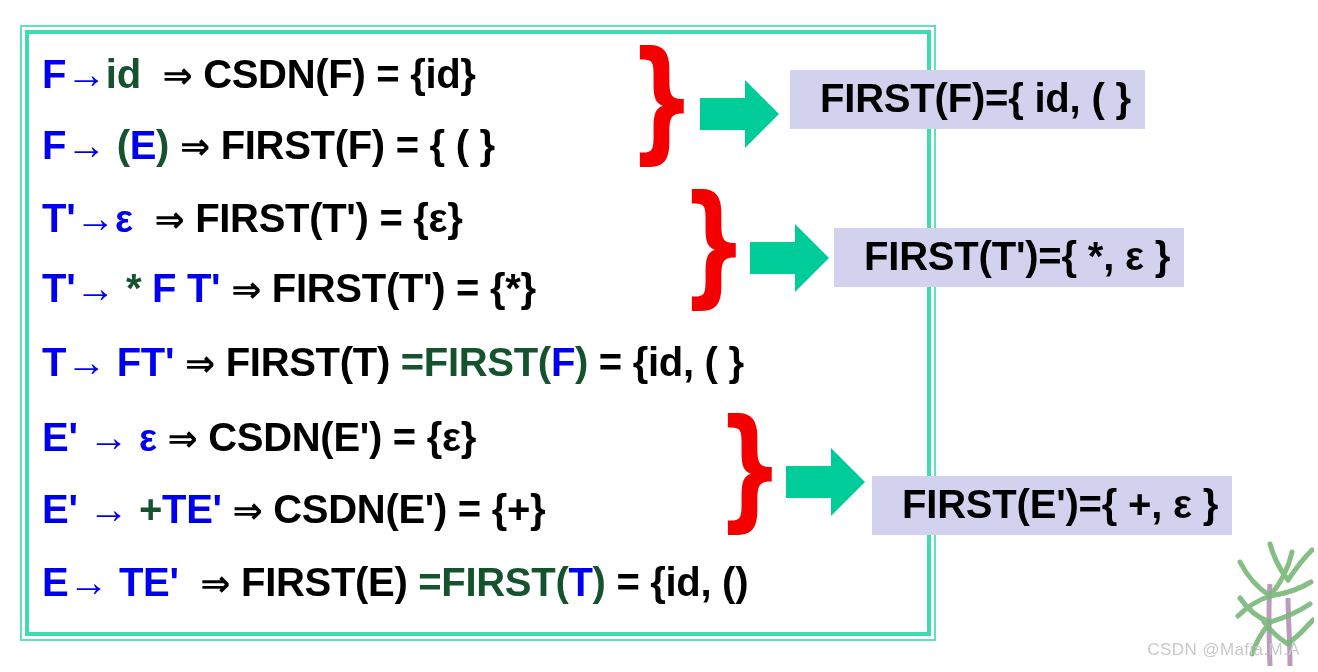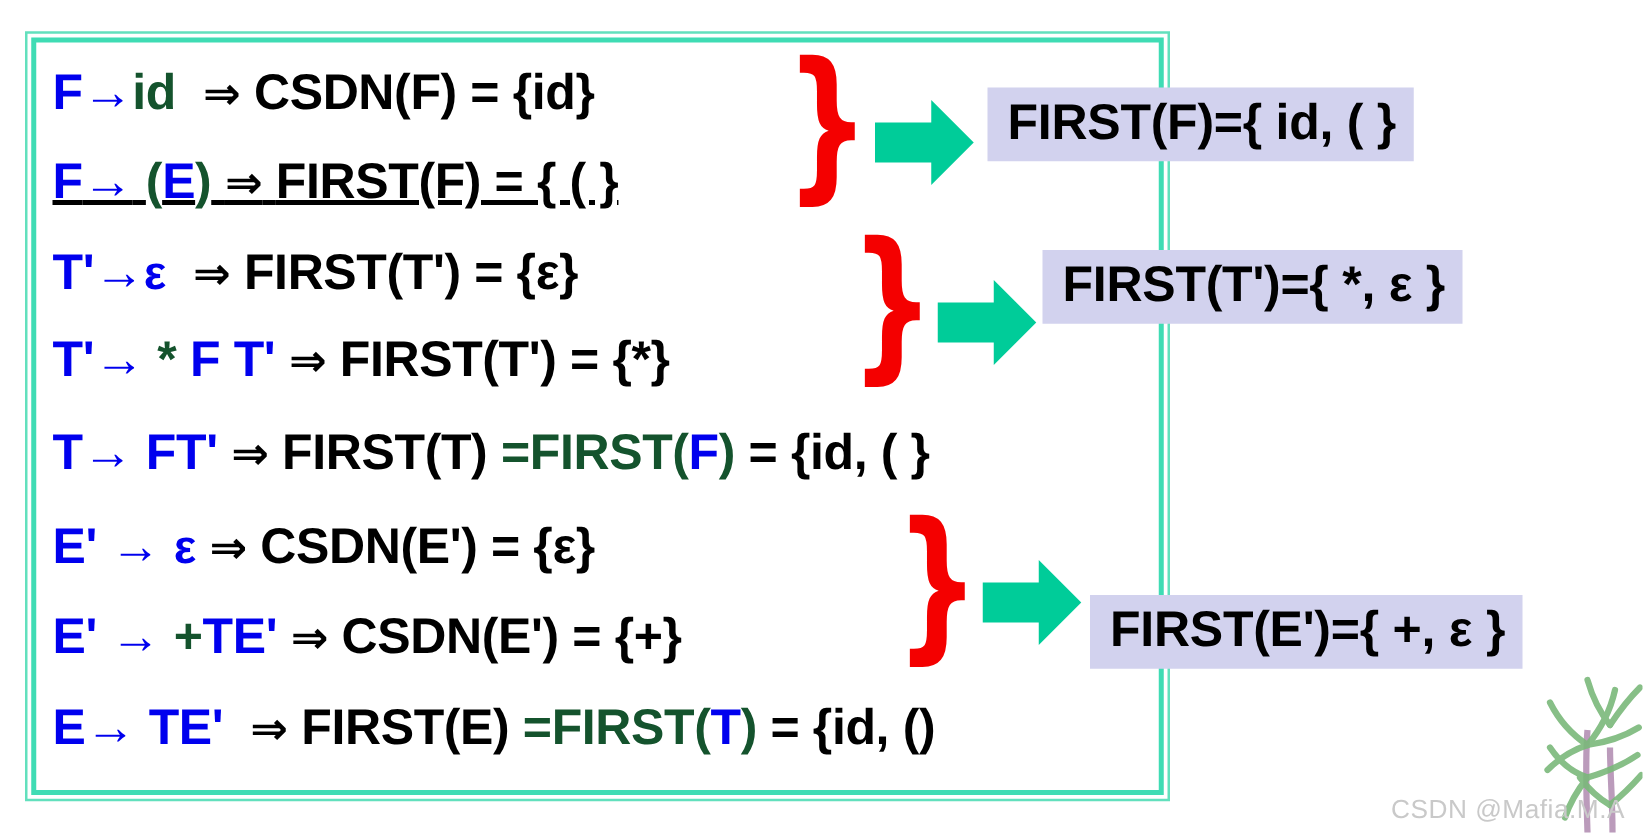--- a/index.html
+++ b/index.html
@@ -50,44 +50,44 @@
   
   .garrow{position:absolute;}
 
   
   .resbox{
     position:absolute;
     background:#d2d2ee;
     color:#000000;
     font-size:40px;font-weight:bold;
     white-space:nowrap;
-    padding:6px 14px 8px 16px;
+    padding:6px 14px 8px 30px;
     box-sizing:border-box;
     letter-spacing:-0.2px;
   }
 
   
   #watermark{
     position:absolute;right:18px;bottom:12px;
-    color:#c9c9c9;font-size:21px;font-weight:normal;
+    color:#c9c9c9;font-size:17px;font-weight:normal;
     letter-spacing:0.4px;white-space:nowrap;
   }
   #plant{position:absolute;right:4px;bottom:4px;width:96px;height:132px;}
 </style>
 </head>
 <body>
 
 <div id="frame-outer"></div>
 <div id="frame-inner"></div>
 
 <div class="row" style="top:52px;">
   <span class="blue">F</span><span class="blue arw">→</span><span class="red">id</span><span class="blk">&nbsp;&nbsp;</span><span class="blk dbl">⇒</span><span class="blk">&nbsp;</span><span class="blk">CSDN(F) = {id}</span>
 </div>
 
-<div class="row" style="top:123px;text-decoration:underline;">
+<div class="row" style="top:123px;">
   <span class="blue">F</span><span class="blue arw">→</span><span class="blk">&nbsp;</span><span class="red">(</span><span class="blue">E</span><span class="red">)</span><span class="blk">&nbsp;</span><span class="blk dbl">⇒</span><span class="blk">&nbsp;</span><span class="blk">FIRST(F) = { ( }</span>
 </div>
 
 <div class="row" style="top:196px;text-align:right;">
   <span class="blue">T'</span><span class="blue arw">→</span><span class="blue eps">ε</span><span class="blk">&nbsp;&nbsp;</span><span class="blk dbl">⇒</span><span class="blk">&nbsp;</span><span class="blk">FIRST(T') = {ε}</span>
 </div>
 
 <div class="row" style="top:266px;">
   <span class="blue">T'</span><span class="blue arw">→</span><span class="blk">&nbsp;</span><span class="red">*</span><span class="blk">&nbsp;</span><span class="blue">F T'</span><span class="blk">&nbsp;</span><span class="blk dbl">⇒</span><span class="blk">&nbsp;</span><span class="blk">FIRST(T') = {*}</span>
 </div>
@@ -122,21 +122,21 @@
     <polygon points="0,20 45,20 45,2 79,36 45,70 45,52 0,52" fill="#00cc99"></polygon>
   </svg>
 </div>
 <div class="garrow" style="left:786px;top:446px;">
   <svg width="80" height="72" viewBox="0 0 80 72" xmlns="http://www.w3.org/2000/svg">
     <polygon points="0,20 45,20 45,2 79,36 45,70 45,52 0,52" fill="#00cc99"></polygon>
   </svg>
 </div>
 
 <div class="resbox" style="left:790px;top:70px;">FIRST(F)={ id, ( }</div>
-<div class="resbox" style="left:834px;top:200px;">FIRST(T')={ *, ε }</div>
+<div class="resbox" style="left:834px;top:228px;">FIRST(T')={ *, ε }</div>
 <div class="resbox" style="left:872px;top:440px;margin-top:36px;">FIRST(E')={ +, ε }</div>
 
 <svg id="plant" viewBox="0 0 96 132" xmlns="http://www.w3.org/2000/svg">
   <g stroke="#b08ab0" stroke-width="5" fill="none" opacity="0.85">
     <path d="M52 130 C51 100 50 72 52 48"></path>
     <path d="M72 130 C72 104 70 80 70 62"></path>
   </g>
   <g fill="none" stroke="#7ab87a" stroke-width="5" stroke-linecap="round" opacity="0.9">
     <path d="M52 60 C40 52 30 42 22 26"></path>
     <path d="M52 60 C62 48 70 34 74 16"></path>

